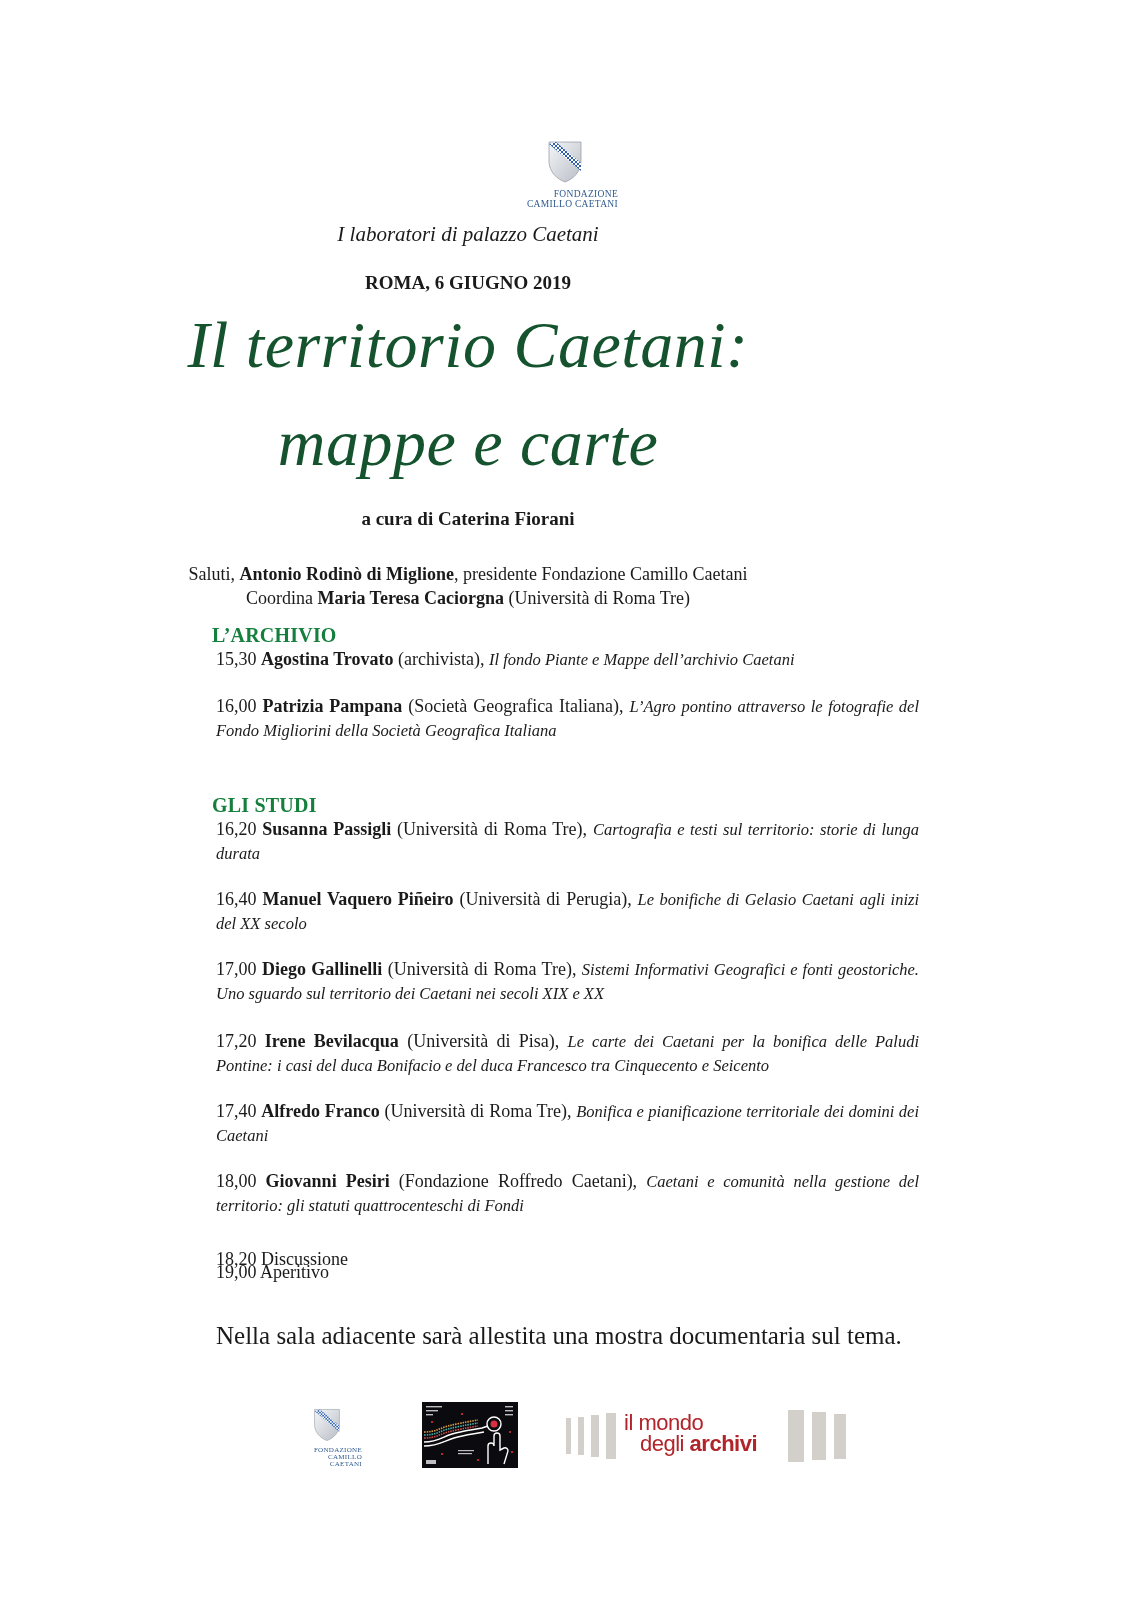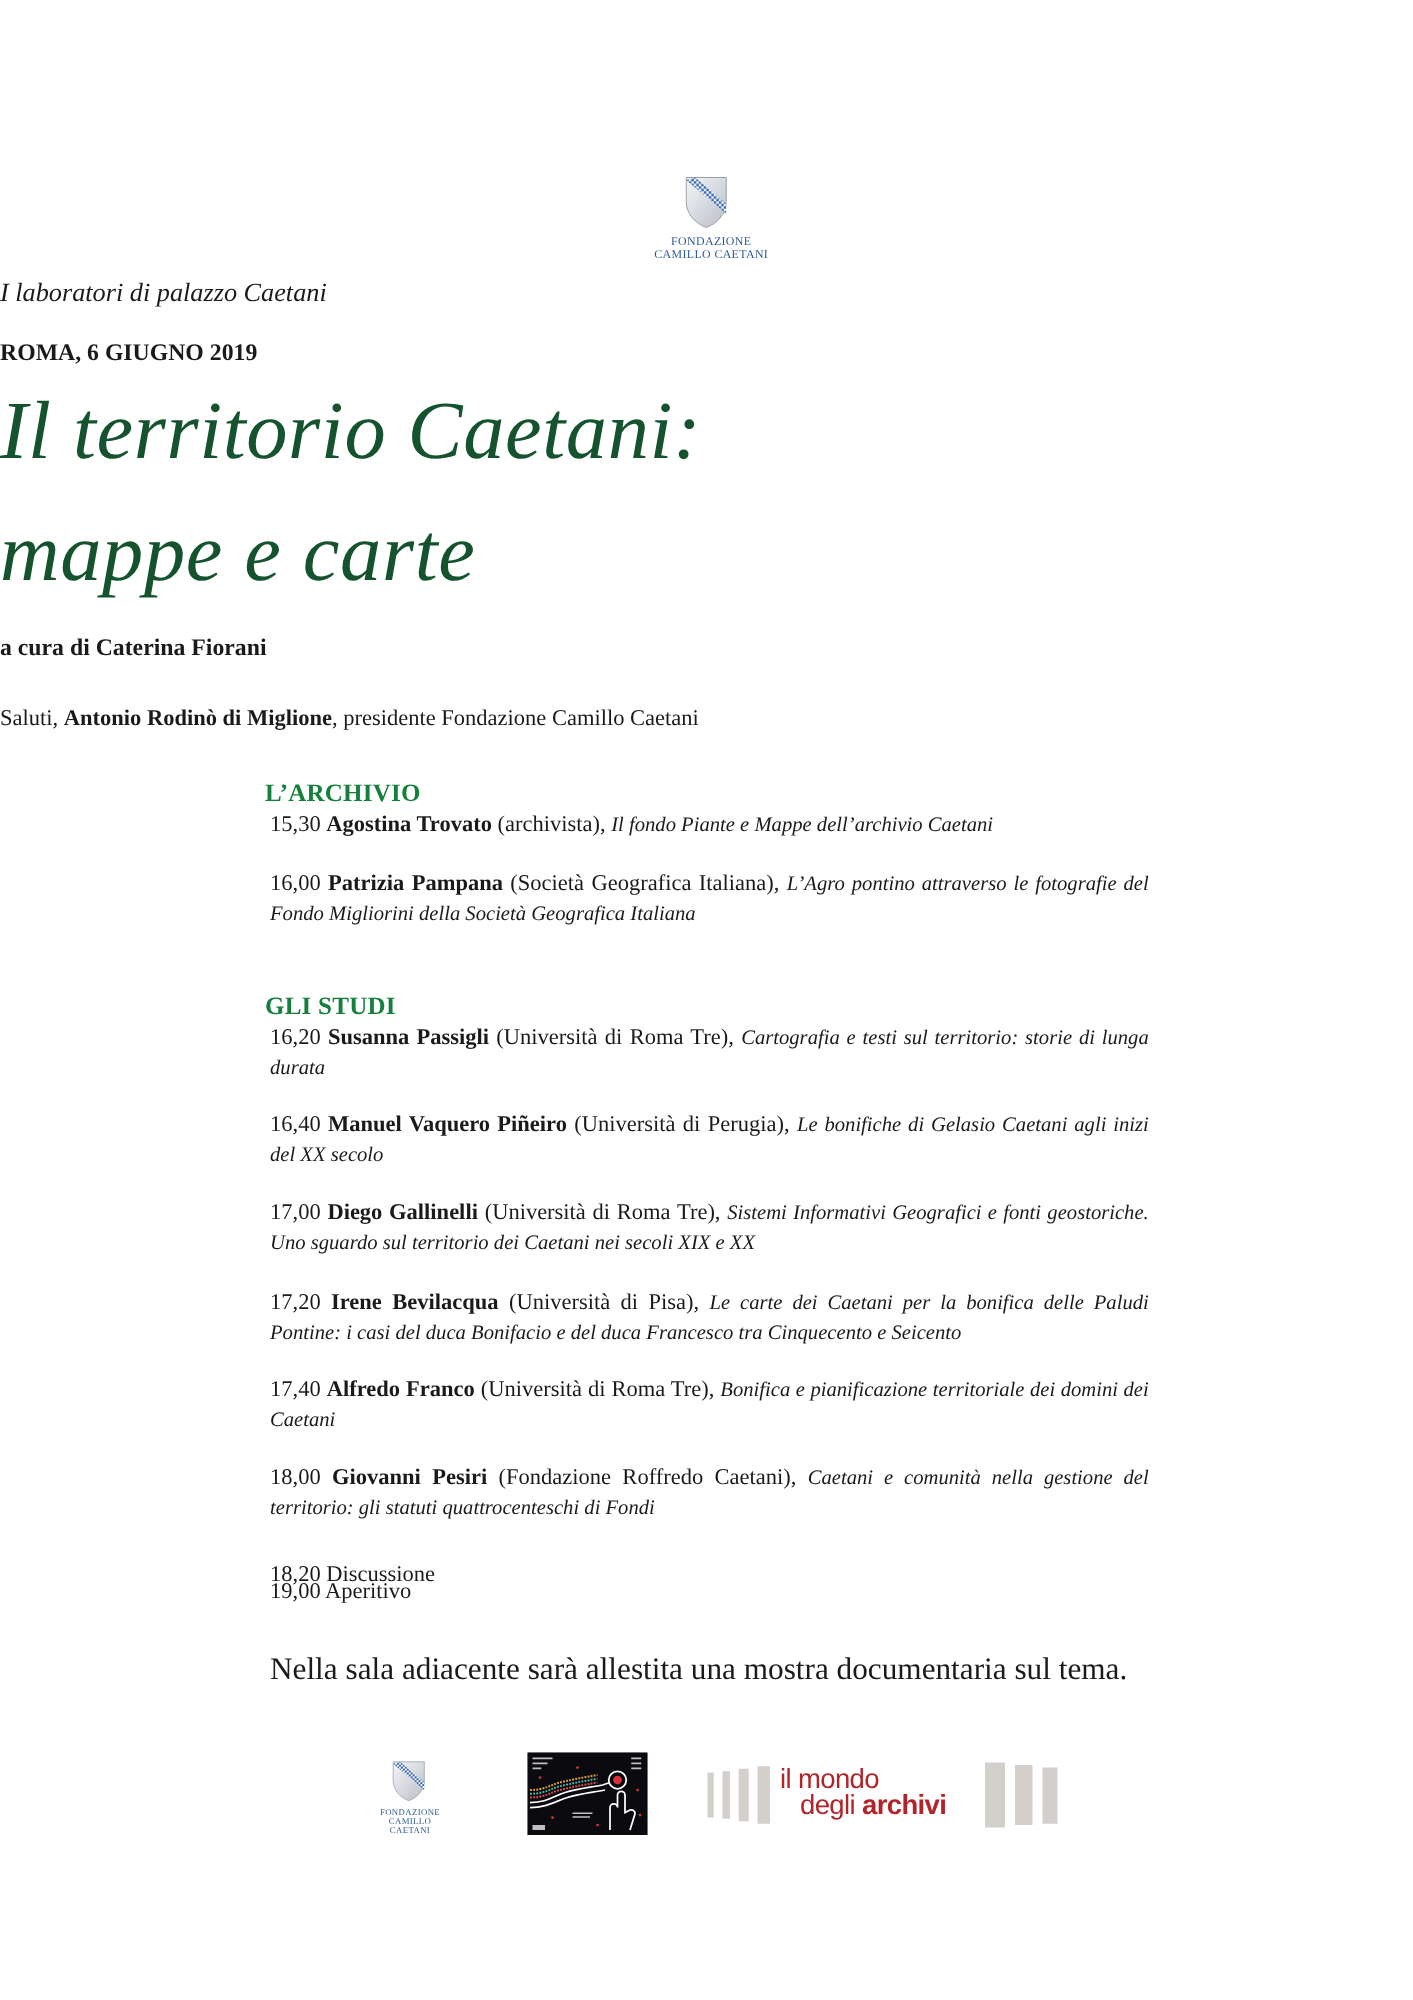--- a/index.html
+++ b/index.html
@@ -1,21 +1,21 @@
 <!DOCTYPE html>
 <html><head>
 <meta charset="utf-8">
 <style>
   html, body { margin: 0; padding: 0; background: #ffffff; }
   body { width: 1130px; height: 1600px; position: relative; overflow: hidden;
          font-family: "Liberation Serif", "DejaVu Serif", serif; color: #1a1a1a; }
   .abs { position: absolute; }
-  .center { left: 0; width: 936px; }
+  .center { left: 0; width: 936px; text-align: center; }
   .logo-shield { position: absolute; }
-  .logo-text { position: absolute; text-align: center; color: #2f5a8f; font-family: "Liberation Serif", serif; letter-spacing: 0.3px; line-height: 1; }
+  .logo-text { position: absolute; text-align: right; color: #2f5a8f; font-family: "Liberation Serif", serif; letter-spacing: 0.3px; line-height: 1; }
   .series { font-style: italic; font-size: 21px; top: 222px; }
   .date { font-weight: bold; font-size: 19px; top: 272px; }
   .title { color: #14532d; font-style: italic; font-size: 66px; line-height: 1; letter-spacing: 0.5px; }
   .curator { font-weight: bold; font-size: 19px; top: 508px; }
   .intro { font-size: 18px; line-height: 24px; top: 562px; }
   .intro b { font-weight: bold; }
   .section-head { position: absolute; left: 212px; color: #15803d; font-size: 20px; font-weight: bold; letter-spacing: 0.2px; }
   .prog { position: absolute; left: 216px; width: 703px; font-size: 18px; line-height: 23.5px; text-align: justify; }
   .prog b { font-weight: bold; }
   .prog i { font-style: italic; font-size: 16.5px; }
@@ -51,20 +51,23 @@
 
 <div class="abs center series">I laboratori di palazzo Caetani</div>
 <div class="abs center date">ROMA, 6 GIUGNO 2019</div>
 <div class="abs center title" style="top:312px;">Il territorio Caetani:</div>
 <div class="abs center title" style="top:410px;">mappe e carte</div>
 <div class="abs center curator">a cura di Caterina Fiorani</div>
 
 <div class="abs center intro">
   <div>
     <span>Saluti, </span><b>Antonio Rodinò di Miglione</b><span>, presidente Fondazione Camillo Caetani</span>
+  </div>
+  <div>
+    <span>Coordina </span><b>Maria Teresa Caciorgna</b><span> (Università di Roma Tre)</span>
   </div>
 </div>
 
 <div class="section-head" style="top:624px;">L’ARCHIVIO</div>
 
 <div class="prog" style="top:648px;">
   <span>15,30</span> <b>Agostina Trovato</b><span> (archivista), </span><i>Il fondo Piante e Mappe dell’archivio Caetani</i>
 </div>
 <div class="prog" style="top:695px;">
   <span>16,00</span> <b>Patrizia Pampana</b><span> (Società Geografica Italiana), </span><i>L’Agro pontino attraverso le fotografie del Fondo Migliorini della Società Geografica Italiana</i>

